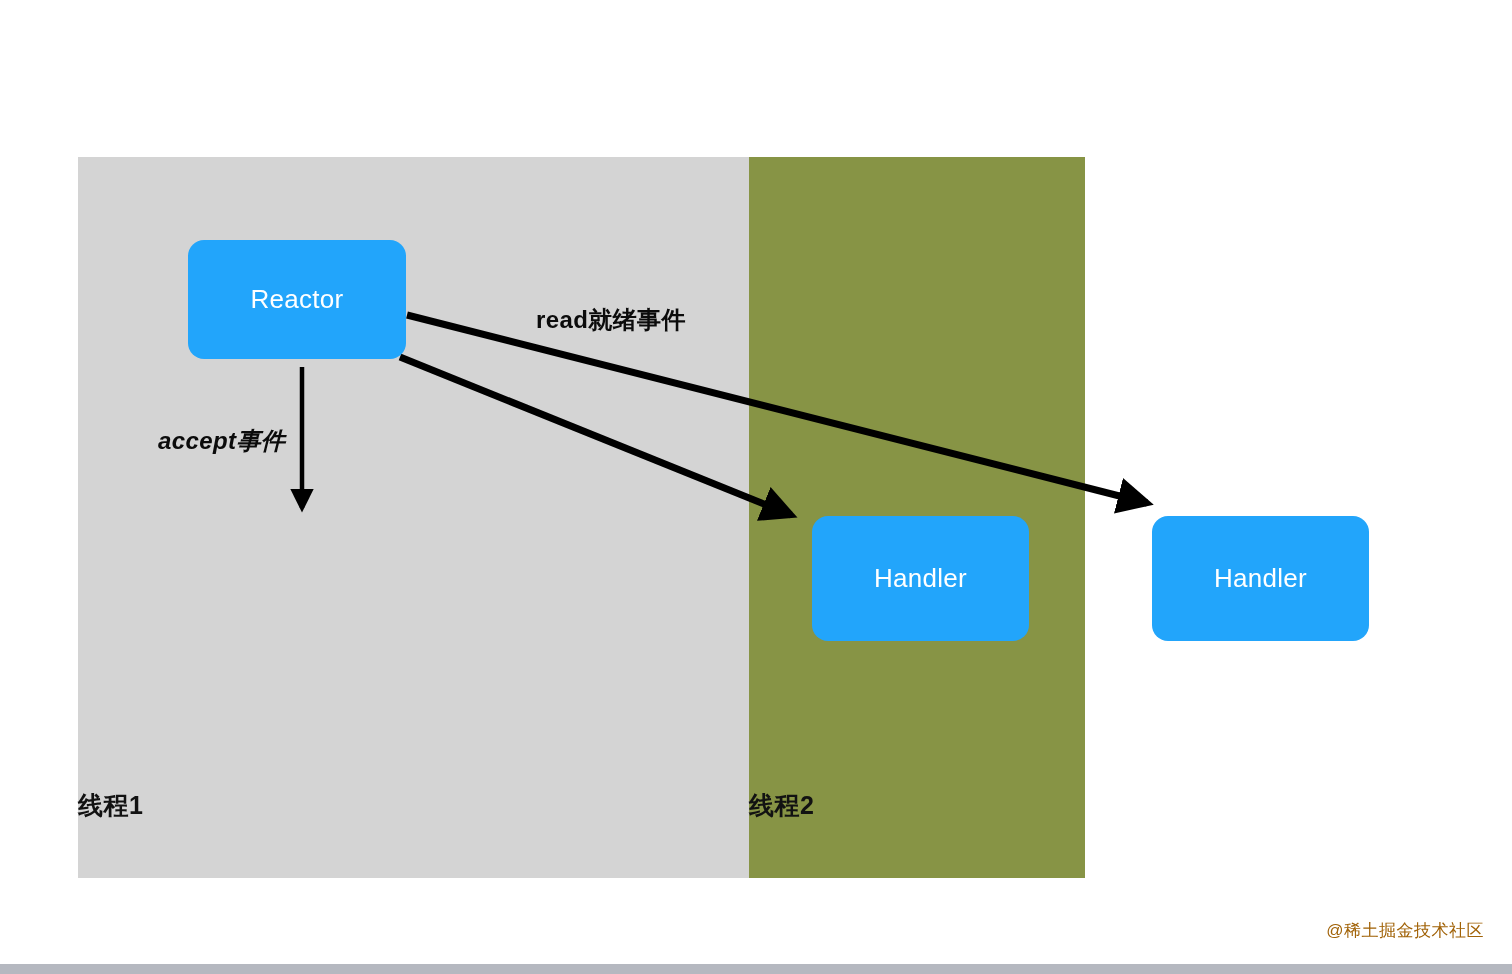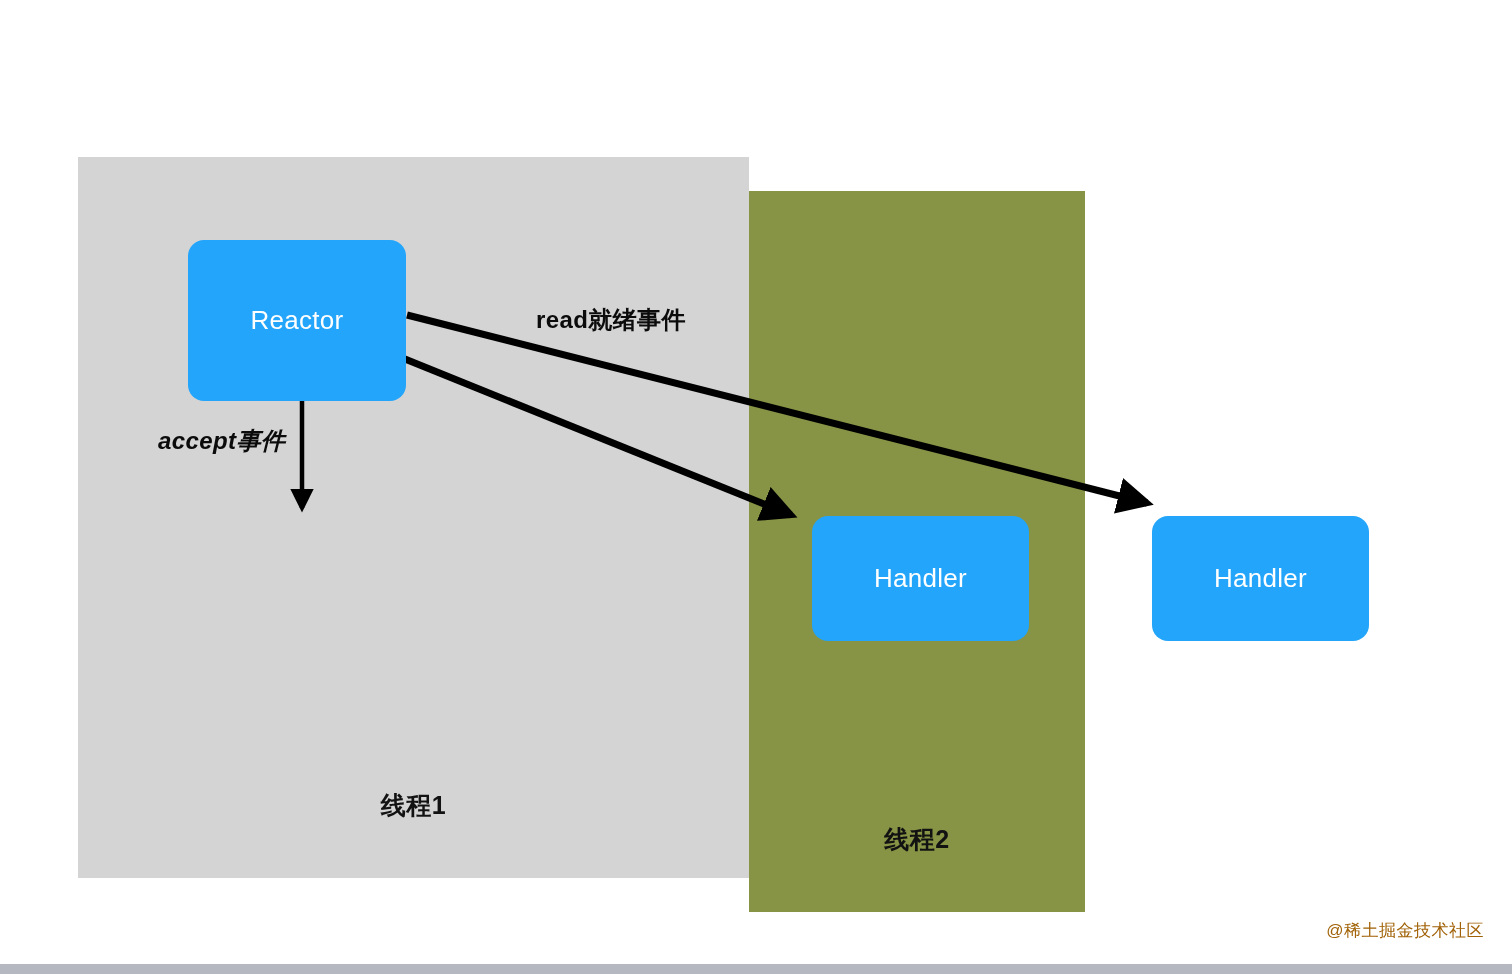--- a/index.html
+++ b/index.html
@@ -32,33 +32,31 @@
   }
   #panel-thread1 {
     left: 78px;
     width: 671px;
     background: #d4d4d4;
   }
   #panel-thread2 {
     left: 749px;
     width: 336px;
     background: #879445;
-    margin-top: 34px;
   }
   #panel-thread3 {
     left: 1085px;
     width: 348px;
     background: #b1ce9a;
   }
 
   .panel-label {
     position: absolute;
     bottom: 56px;
     width: 100%;
-    text-align: center;
     font-size: 25px;
     font-weight: bold;
     color: #121212;
     letter-spacing: 0.5px;
   }
 
   
   .node {
     position: absolute;
     background: #22a5fb;
@@ -68,21 +66,21 @@
     justify-content: center;
     color: #ffffff;
     font-size: 26px;
     font-weight: 400;
     letter-spacing: 0.3px;
   }
   #node-reactor {
     left: 188px;
     top: 240px;
     width: 218px;
-    height: 161px;
+    height: 119px;
   }
   #node-acceptor {
     left: 188px;
     top: 516px;
     width: 218px;
     height: 125px;
   }
   #node-handler-1 {
     left: 812px;
     top: 516px;

